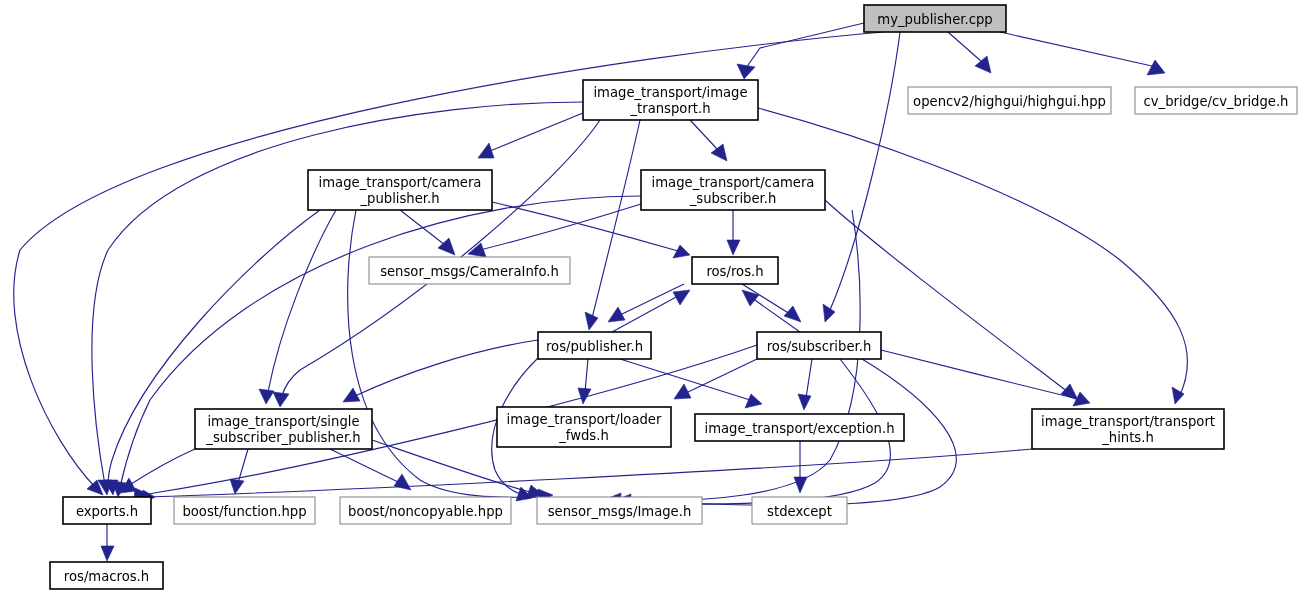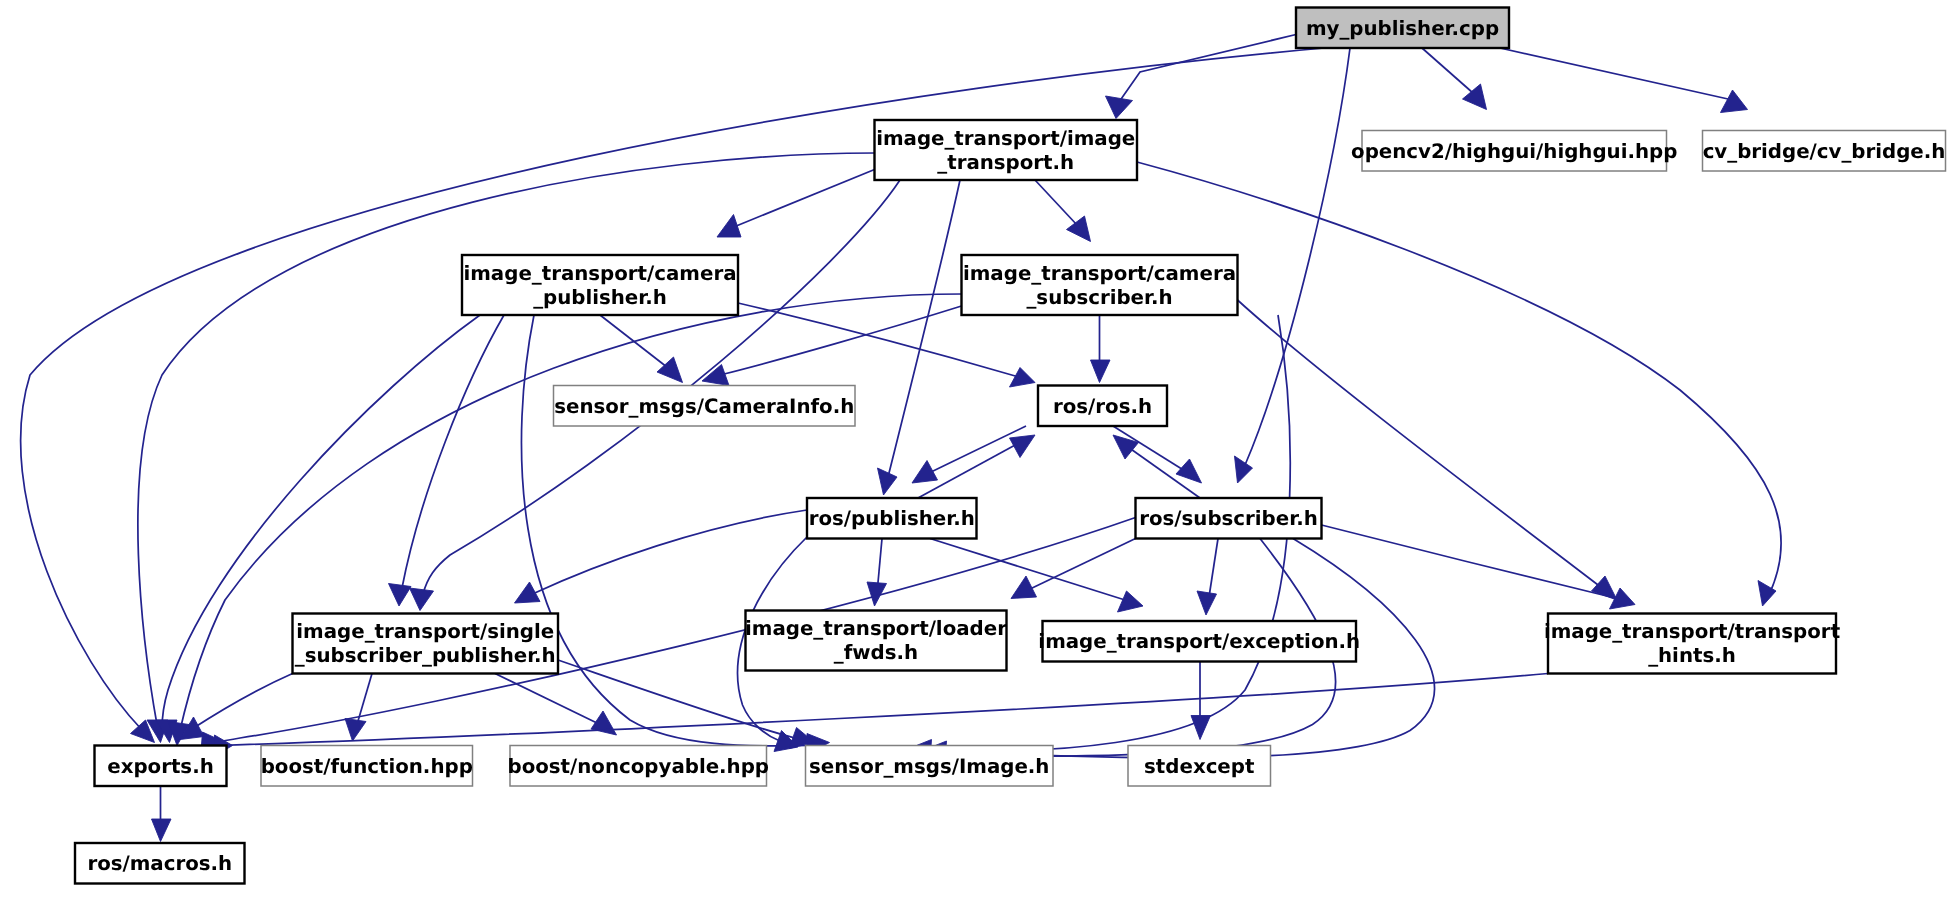--- a/index.html
+++ b/index.html
@@ -7,21 +7,20 @@
     padding: 0;
     background: #ffffff;
   }
   #graph-root {
     position: relative;
     width: 1305px;
     height: 604px;
     background: #ffffff;
     font-family: "DejaVu Sans", "Liberation Sans", sans-serif;
     overflow: hidden;
-    font-weight: bold;
   }
   svg.graph-svg {
     position: absolute;
     left: 0;
     top: 0;
     width: 1305px;
     height: 604px;
   }
   .node-box {
     fill: #ffffff;

